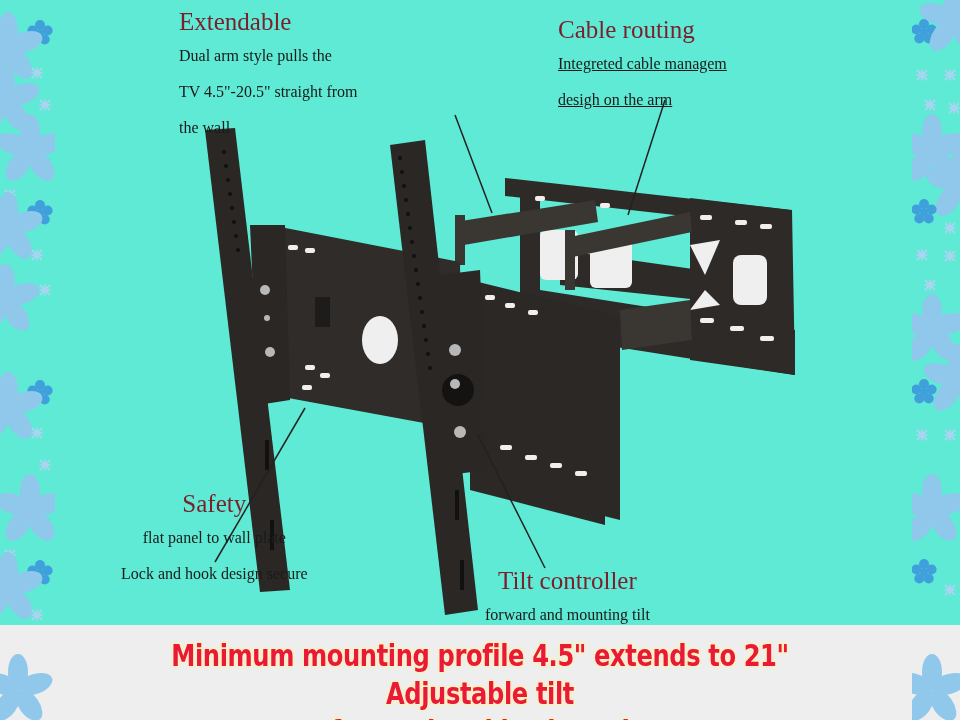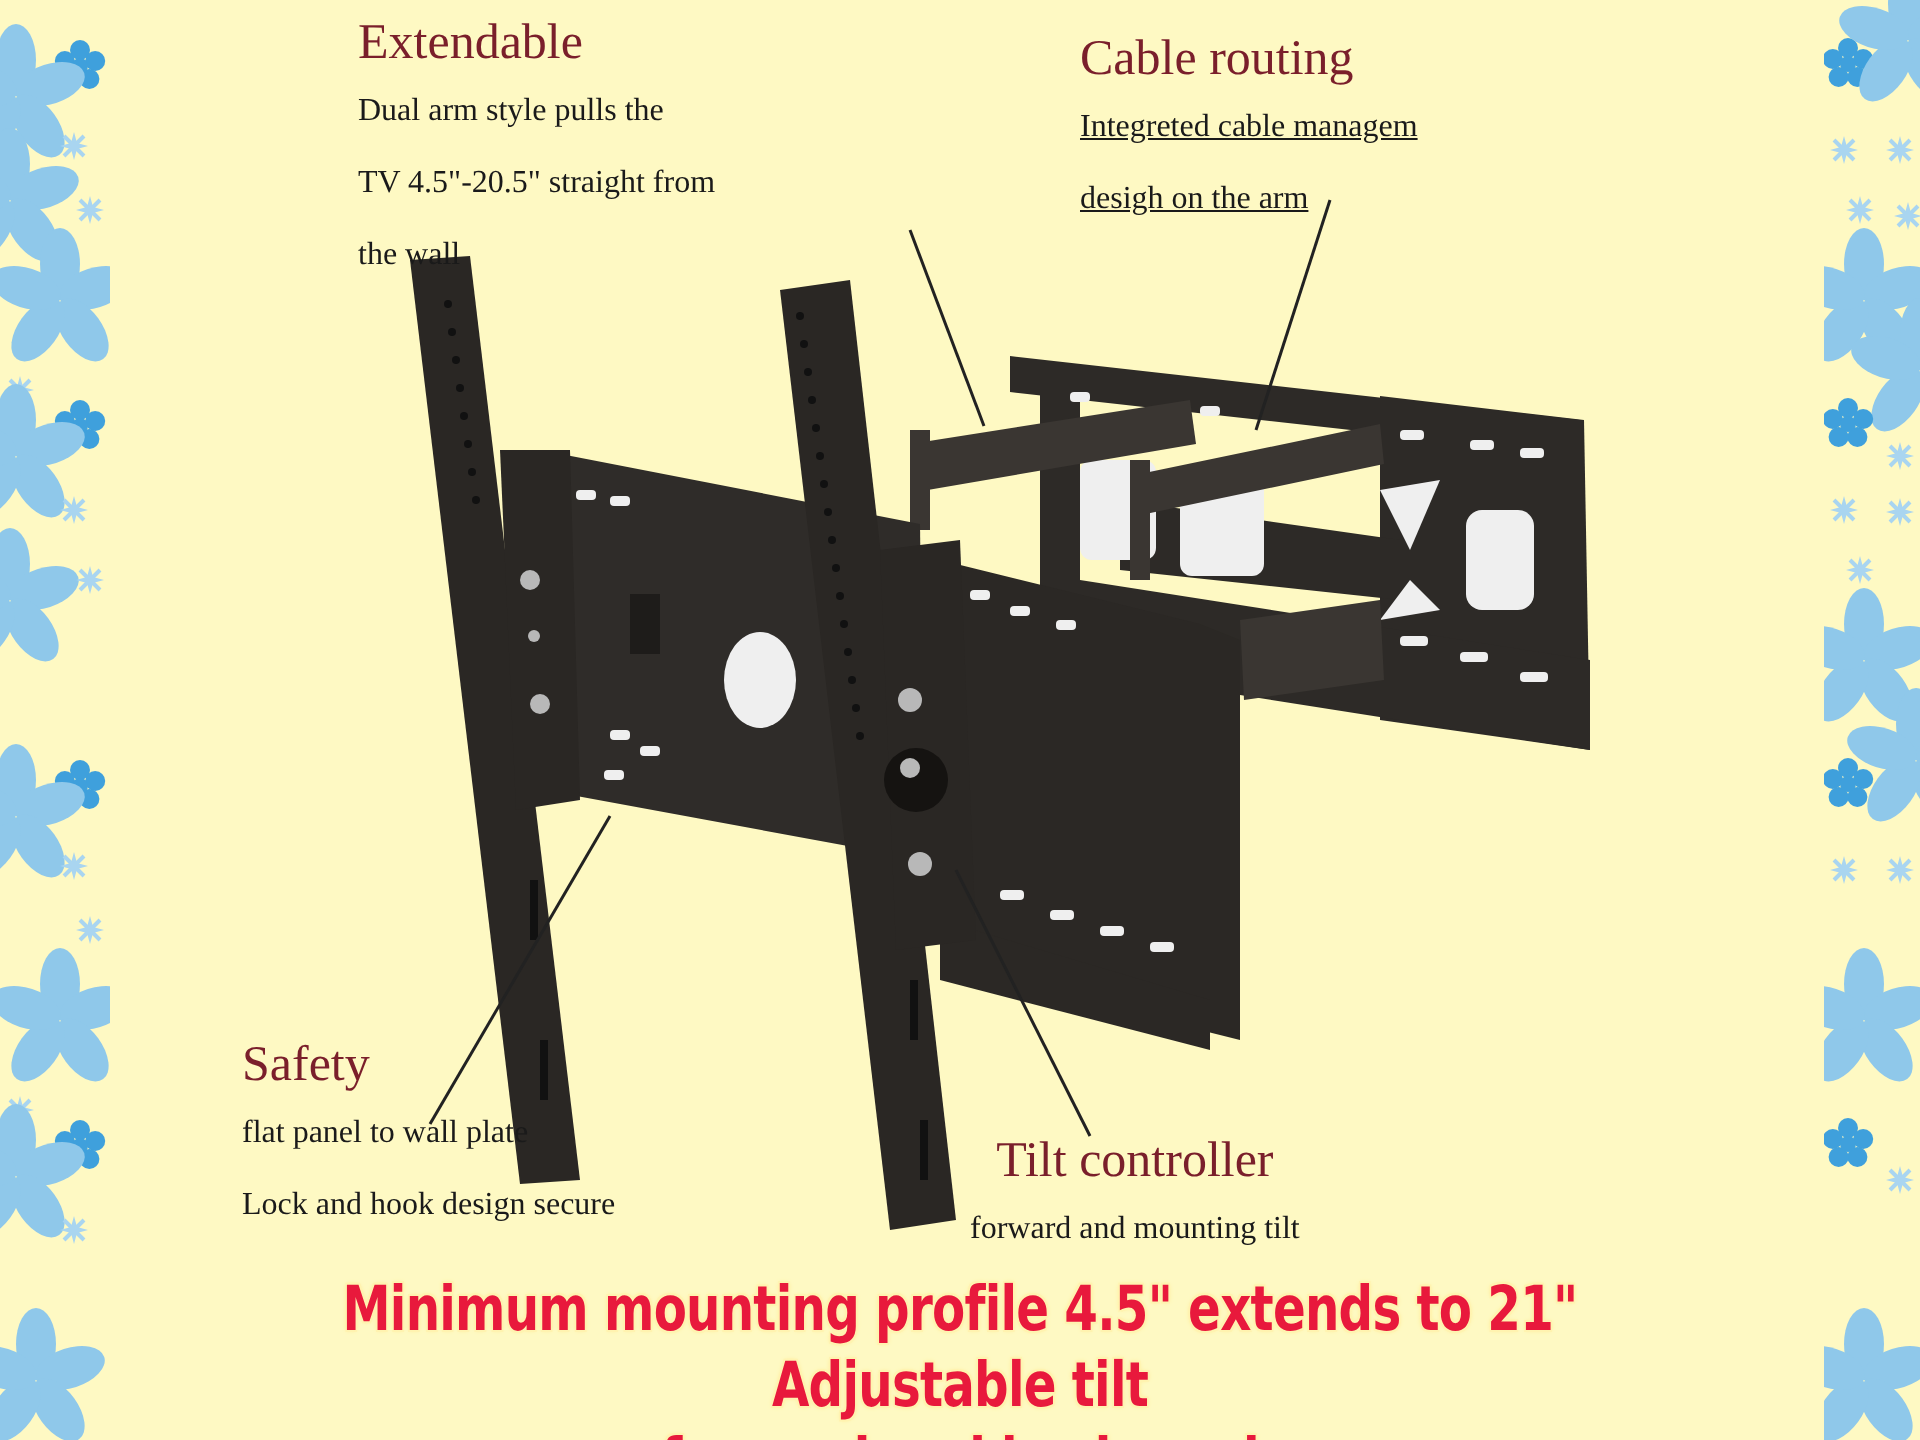--- a/index.html
+++ b/index.html
@@ -2,36 +2,36 @@
 <html><head>
 <meta charset="utf-8">
 <style>
   html, body { margin: 0; padding: 0; }
   body {
     width: 960px; height: 720px; overflow: hidden;
     background: #eeeeee;
     position: relative;
     font-family: "Liberation Serif", "DejaVu Serif", serif;
   }
-  .stage { position: absolute; left: 0; top: 0; width: 960px; height: 720px; background: #fef9c3; }
+  .stage { position: absolute; left: 0; top: 0; width: 960px; height: 625px; background: #5eead4; }
 
   
   .border { position: absolute; top: 0; width: 55px; height: 720px; overflow: hidden; }
   .border.left { left: 0; }
   .border.right { right: 0; width: 48px; }
   .border svg { position: absolute; left: 0; top: 0; }
 
   
   .note { position: absolute; }
   .note .title { color: #7a1f2b; font-size: 25px; line-height: 32px; white-space: nowrap; }
   .note .body { color: #1a1a1a; font-size: 16px; line-height: 36px; white-space: nowrap; }
 
   .note-extend { left: 179px; top: 6px; }
-  .note-cable { left: 540px; top: 14px; }
-  .note-safety { left: 121px; top: 517px; }
+  .note-cable { left: 558px; top: 14px; }
+  .note-safety { left: 121px; top: 488px; text-align: center; }
   .note-tilt { left: 485px; top: 565px; text-align: center; }
   .note-cable .body { line-height: 36px; text-decoration: underline; }
 
   
   .mount { position: absolute; left: 0; top: 0; width: 960px; height: 720px; }
 
   
   .caption {
     position: absolute; left: 0; top: 636px; width: 960px;
     text-align: center;

